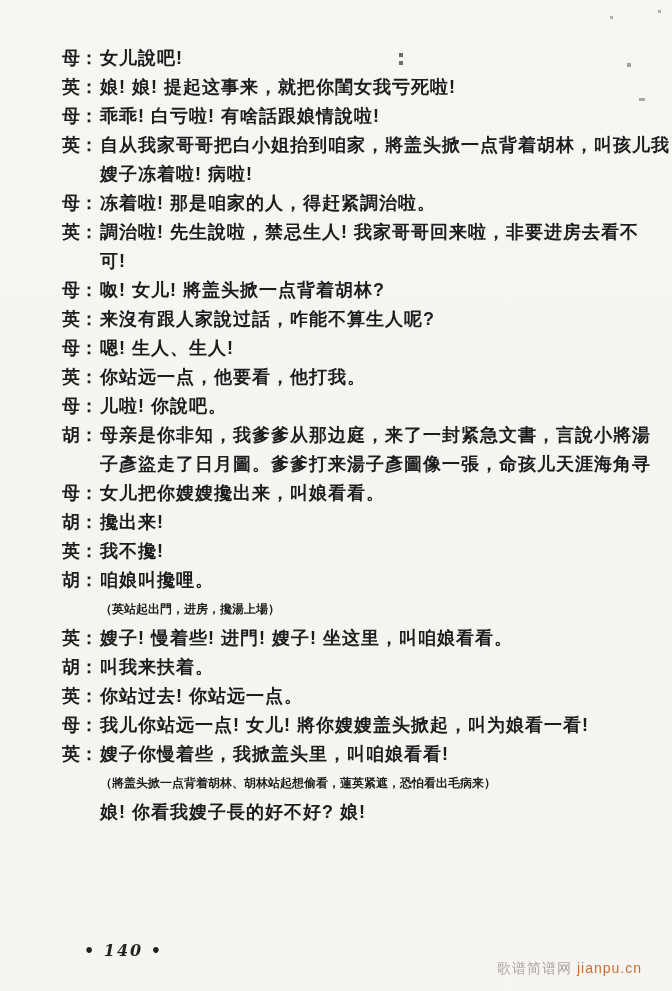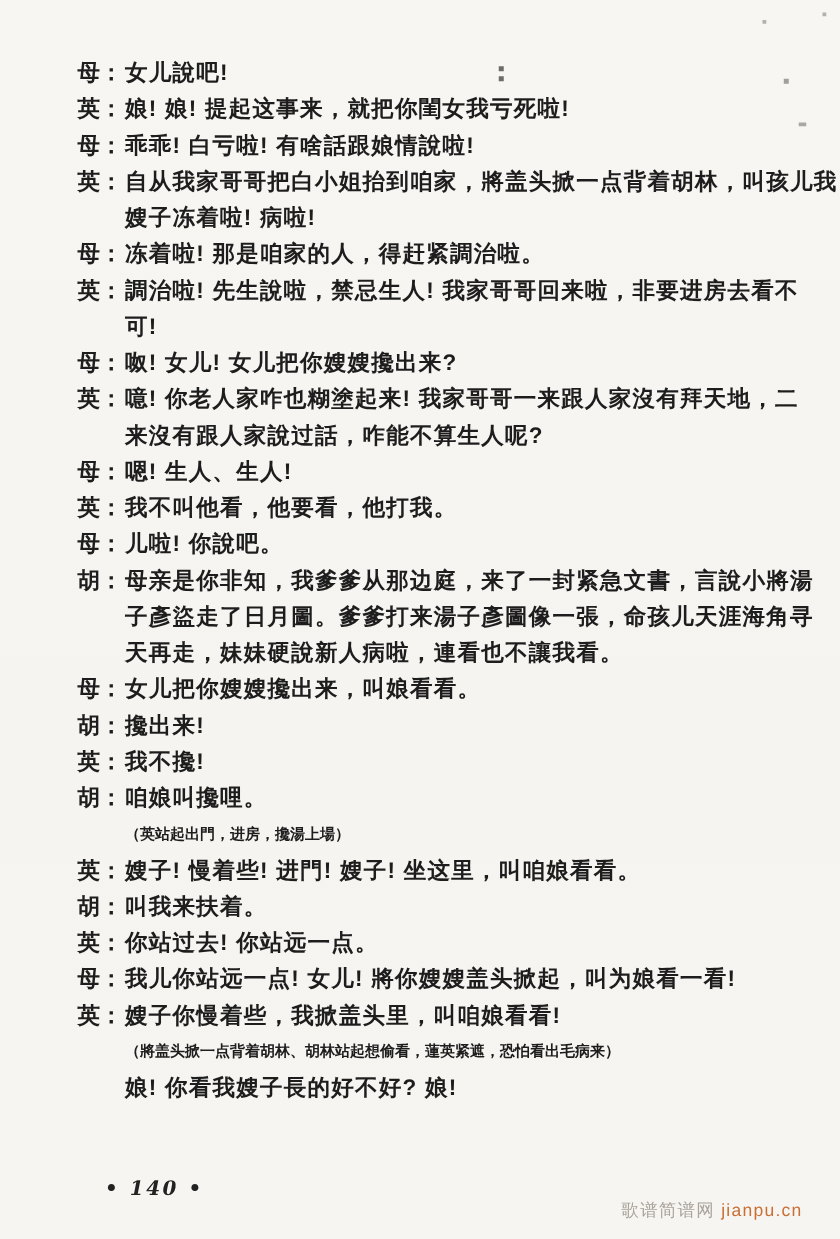--- a/index.html
+++ b/index.html
@@ -105,54 +105,52 @@
       <div class="line dialogue">
         <div class="speaker">英：</div>
         <div class="rows">
           <div class="row">調治啦! 先生說啦，禁忌生人! 我家哥哥回来啦，非要进房去看不</div>
           <div class="row">可!</div>
         </div>
       </div>
       <div class="line dialogue">
         <div class="speaker">母：</div>
         <div class="rows">
-          <div class="row">呶! 女儿! 女儿把你嫂嫂攙出来?</div>
-        </div>
-      </div>
-      <div class="line dialogue">
-        <div class="speaker">英：</div>
-        <div class="rows">
-          <div class="row">噫! 你老人家咋也糊塗起来! 我家哥哥一来跟人家沒有拜天地，二</div>
+          <div class="row">呶! 女儿! 將盖头掀一点背着胡林?</div>
+        </div>
+      </div>
+      <div class="line dialogue">
+        <div class="speaker">英：</div>
+        <div class="rows">
           <div class="row">来沒有跟人家說过話，咋能不算生人呢?</div>
         </div>
       </div>
       <div class="line dialogue">
         <div class="speaker">母：</div>
         <div class="rows">
           <div class="row">嗯! 生人、生人!</div>
         </div>
       </div>
       <div class="line dialogue">
         <div class="speaker">英：</div>
         <div class="rows">
-          <div class="row">我不叫他看，他要看，他打我。</div>
+          <div class="row">你站远一点，他要看，他打我。</div>
         </div>
       </div>
       <div class="line dialogue">
         <div class="speaker">母：</div>
         <div class="rows">
           <div class="row">儿啦! 你說吧。</div>
         </div>
       </div>
       <div class="line dialogue">
         <div class="speaker">胡：</div>
         <div class="rows">
           <div class="row">母亲是你非知，我爹爹从那边庭，来了一封紧急文書，言說小將湯</div>
           <div class="row">子彥盜走了日月圖。爹爹打来湯子彥圖像一張，命孩儿天涯海角寻</div>
-          <div class="row">天再走，妹妹硬說新人病啦，連看也不讓我看。</div>
         </div>
       </div>
       <div class="line dialogue">
         <div class="speaker">母：</div>
         <div class="rows">
           <div class="row">女儿把你嫂嫂攙出来，叫娘看看。</div>
         </div>
       </div>
       <div class="line dialogue">
         <div class="speaker">胡：</div>

